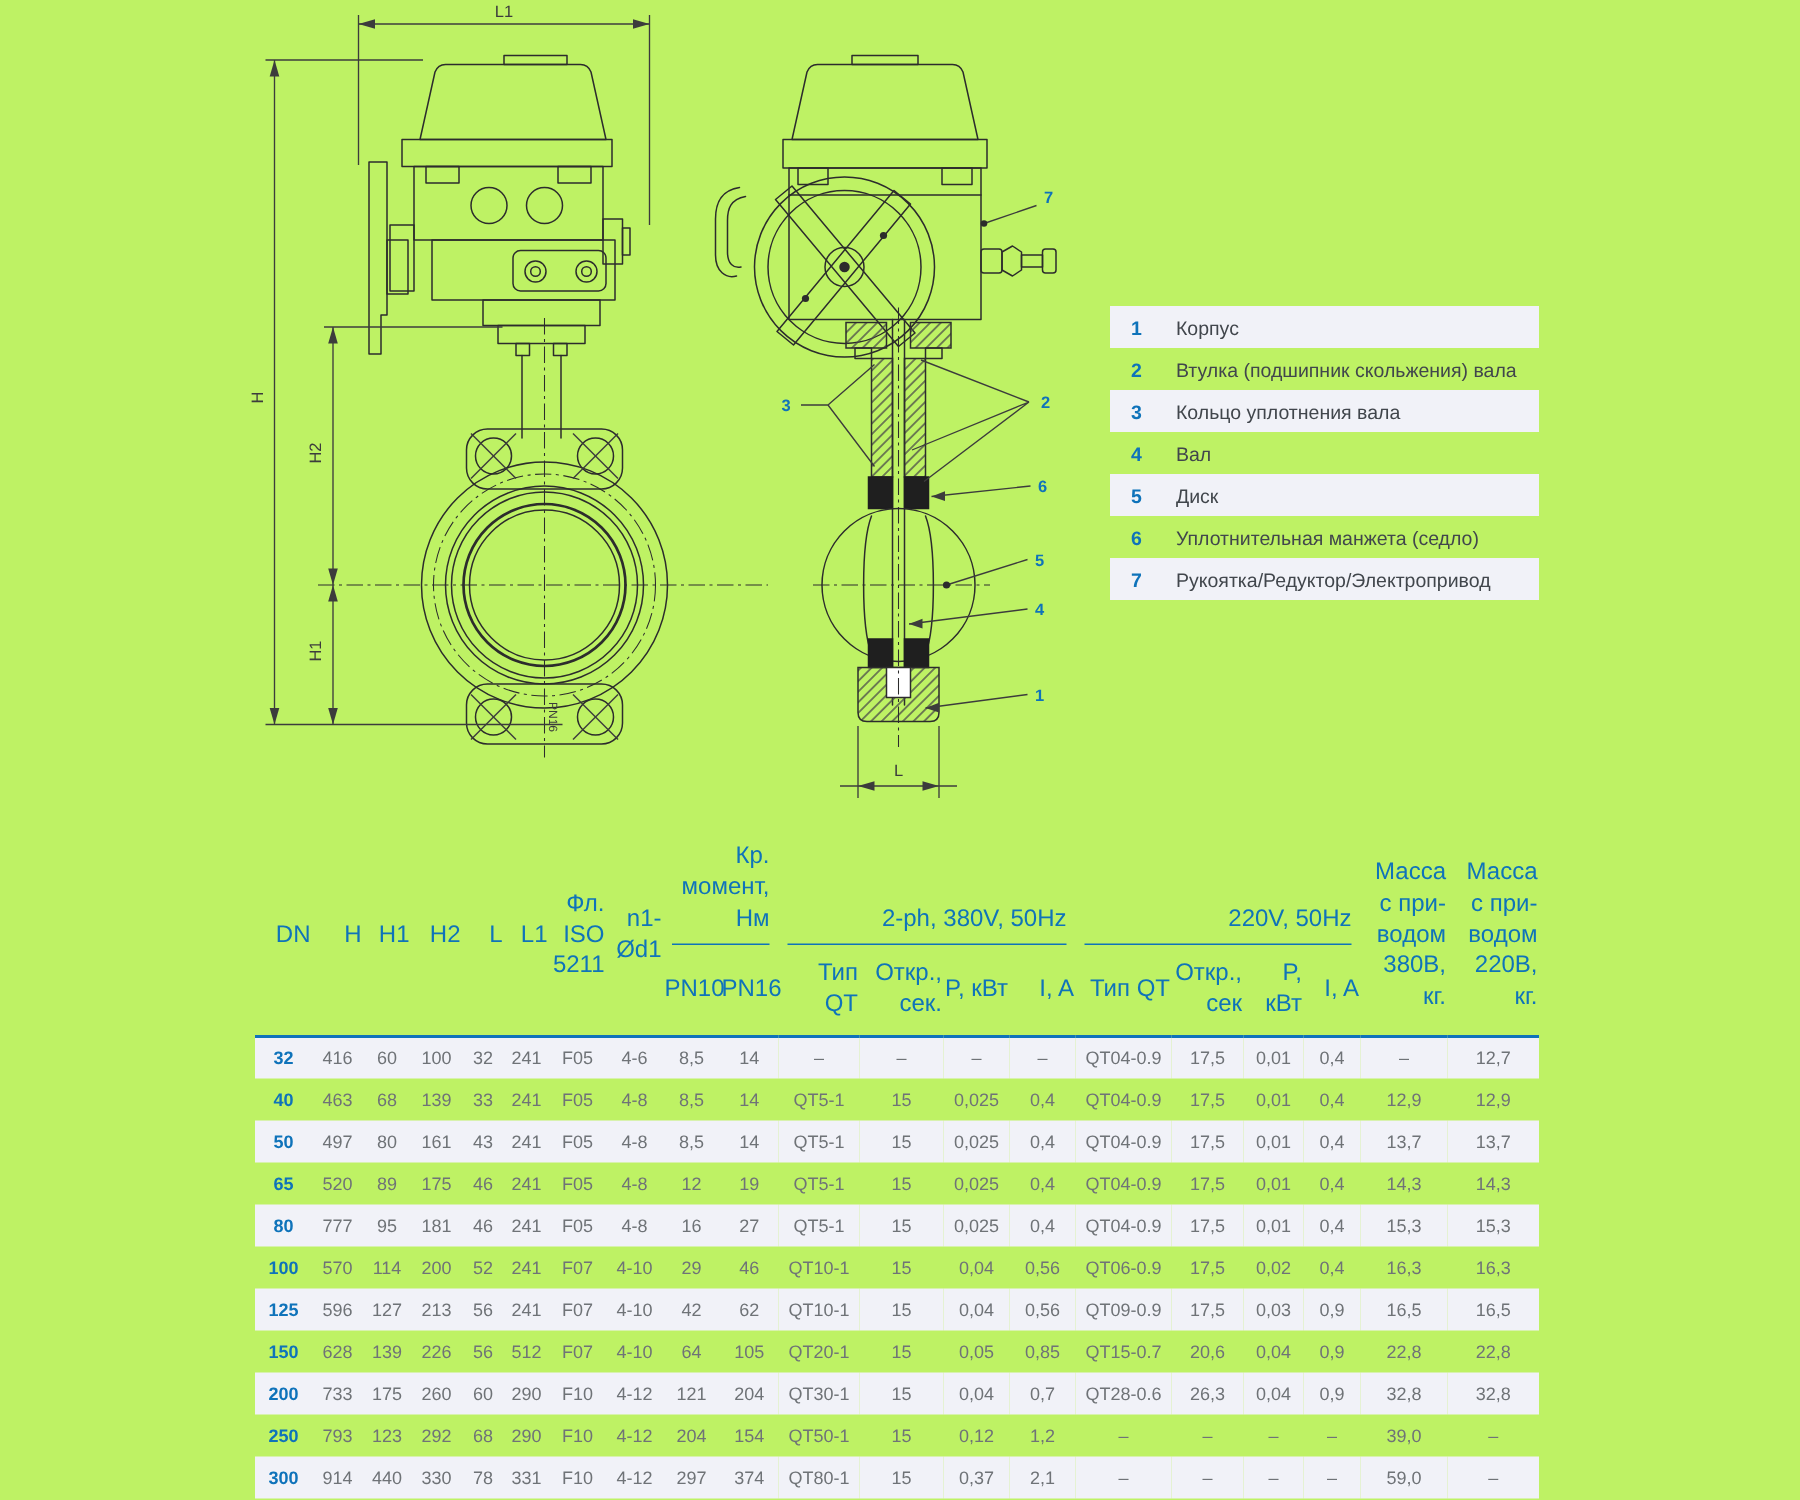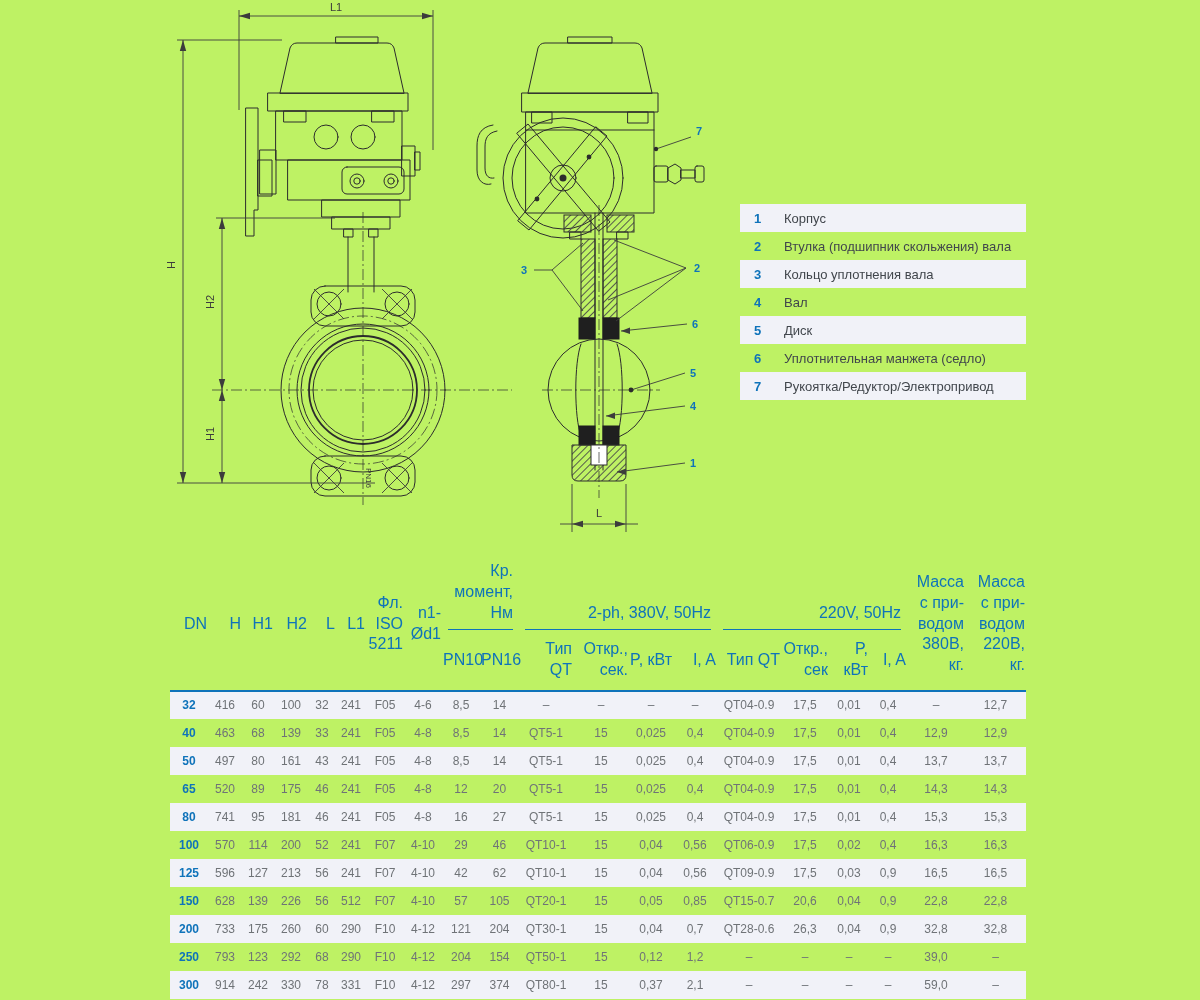--- a/index.html
+++ b/index.html
@@ -417,35 +417,35 @@
           <tr>
             <td class="dn">65</td>
             <td>520</td>
             <td>89</td>
             <td>175</td>
             <td>46</td>
             <td>241</td>
             <td>F05</td>
             <td>4-8</td>
             <td>12</td>
-            <td>20</td>
+            <td>19</td>
             <td>QT5-1</td>
             <td>15</td>
             <td>0,025</td>
             <td>0,4</td>
             <td>QT04-0.9</td>
             <td>17,5</td>
             <td>0,01</td>
             <td>0,4</td>
             <td>14,3</td>
             <td>14,3</td>
           </tr>
           <tr>
             <td class="dn">80</td>
-            <td>741</td>
+            <td>777</td>
             <td>95</td>
             <td>181</td>
             <td>46</td>
             <td>241</td>
             <td>F05</td>
             <td>4-8</td>
             <td>16</td>
             <td>27</td>
             <td>QT5-1</td>
             <td>15</td>
@@ -504,21 +504,21 @@
           </tr>
           <tr>
             <td class="dn">150</td>
             <td>628</td>
             <td>139</td>
             <td>226</td>
             <td>56</td>
             <td>512</td>
             <td>F07</td>
             <td>4-10</td>
-            <td>57</td>
+            <td>64</td>
             <td>105</td>
             <td>QT20-1</td>
             <td>15</td>
             <td>0,05</td>
             <td>0,85</td>
             <td>QT15-0.7</td>
             <td>20,6</td>
             <td>0,04</td>
             <td>0,9</td>
             <td>22,8</td>
@@ -564,21 +564,21 @@
             <td>–</td>
             <td>–</td>
             <td>–</td>
             <td>–</td>
             <td>39,0</td>
             <td>–</td>
           </tr>
           <tr>
             <td class="dn">300</td>
             <td>914</td>
-            <td>242</td>
+            <td>440</td>
             <td>330</td>
             <td>78</td>
             <td>331</td>
             <td>F10</td>
             <td>4-12</td>
             <td>297</td>
             <td>374</td>
             <td>QT80-1</td>
             <td>15</td>
             <td>0,37</td>

